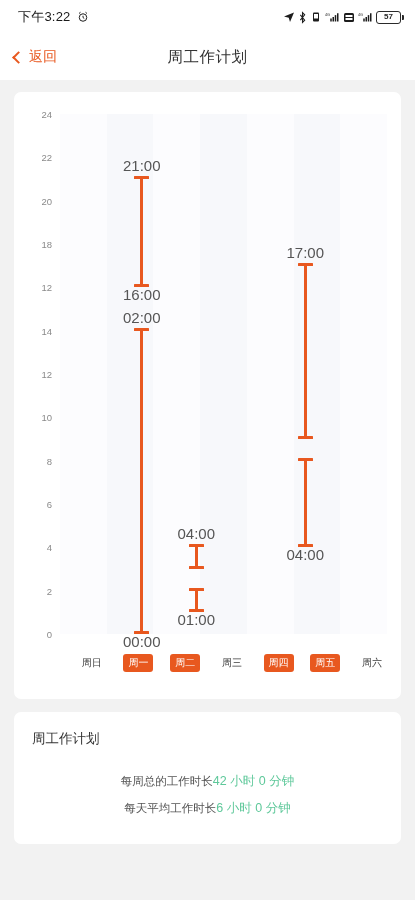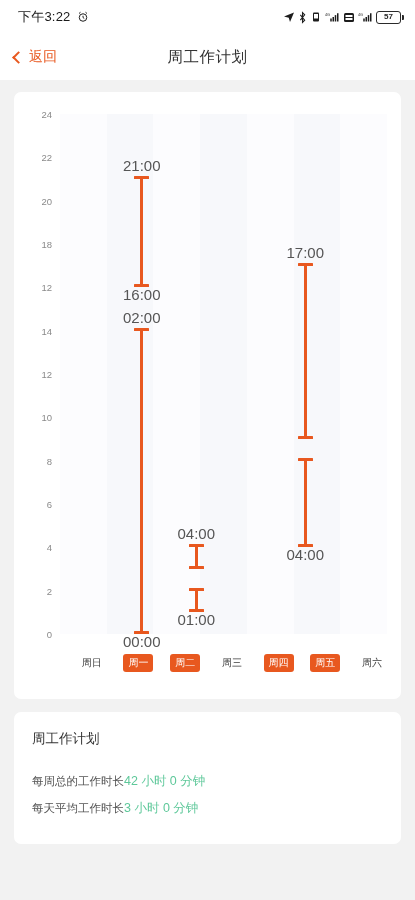--- a/index.html
+++ b/index.html
@@ -128,21 +128,21 @@
 
   
   .sum-card {
     margin: 13px 14px 0 14px;
     background: #ffffff;
     border-radius: 7px;
     padding: 18px 18px 22px 18px;
   }
   .sum-title { font-size: 13.5px; color: #333; margin-bottom: 20px; }
   .sum-row {
-    display: flex; align-items: center; justify-content: flex-start;
+    display: flex; align-items: center; justify-content: center;
     padding: 5px 0;
   }
   .sum-label { font-size: 11.5px; color: #555; }
   .sum-value { font-size: 12.5px; color: #5ec89a; }
 </style>
 </head>
 <body>
 
 <div class="statusbar">
   <div class="sb-left">
@@ -288,16 +288,16 @@
 
 <div class="sum-card">
   <div class="sum-title">周工作计划</div>
   <div id="sum-rows">
       <div class="sum-row">
         <div class="sum-label">每周总的工作时长</div>
         <div class="sum-value" style="color: rgb(94, 200, 154);">42 小时 0 分钟</div>
       </div>
       <div class="sum-row">
         <div class="sum-label">每天平均工作时长</div>
-        <div class="sum-value" style="color: rgb(94, 200, 154);">3 小时 0 分钟</div>
+        <div class="sum-value" style="color: rgb(94, 200, 154);">6 小时 0 分钟</div>
       </div>
     </div>
 </div>
 
 </body></html>

